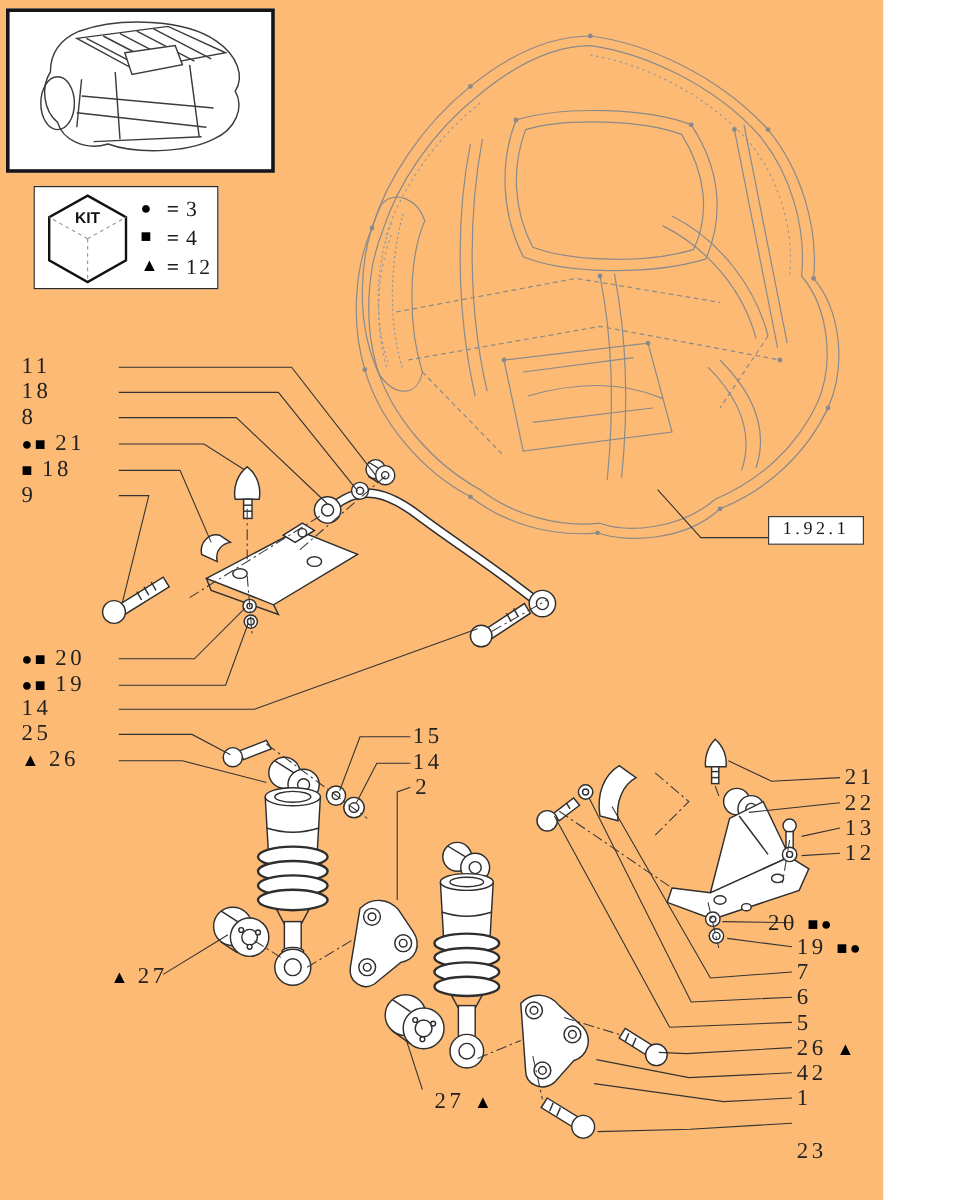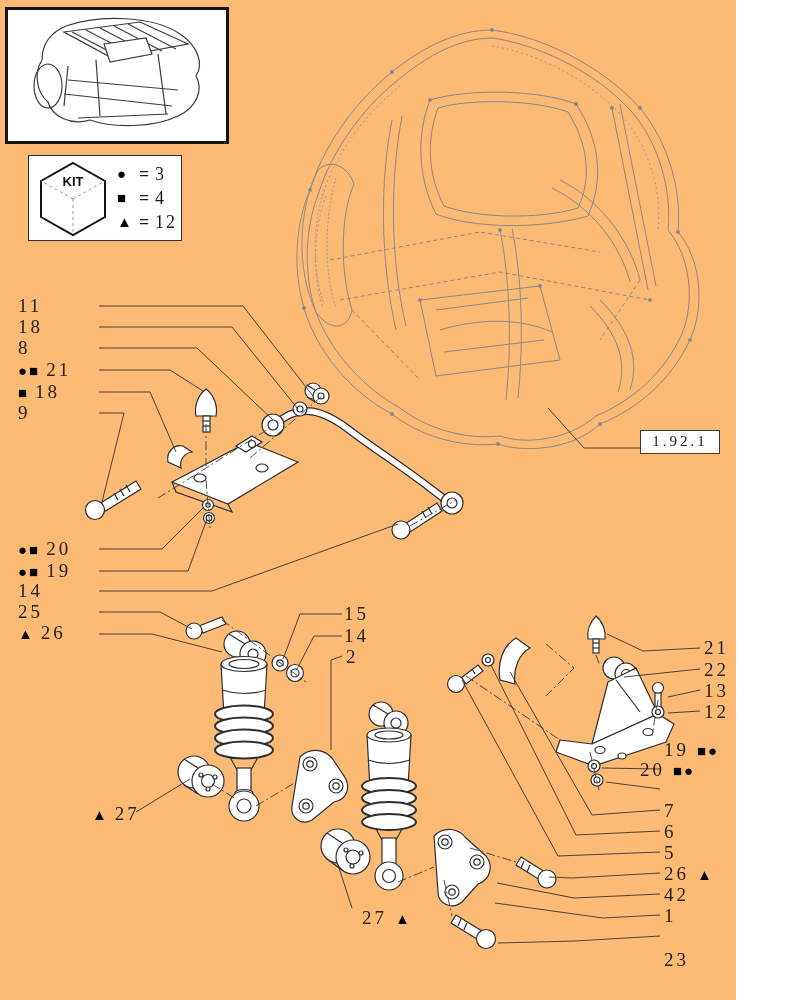--- a/index.html
+++ b/index.html
@@ -409,21 +409,21 @@
 
   <div class="co" style="left:92px;top:804px"><span class="sym pre">▲</span><span class="num">27</span></div>
   <div class="co" style="left:362px;top:908px"><span class="num">27</span><span class="sym post">▲</span></div>
 
   <div class="co" style="left:704px;top:638px"><span class="num">21</span><span class="sym post">■●</span></div>
   <div class="co" style="left:704px;top:660px"><span class="num">22</span><span class="sym post">●</span></div>
   <div class="co" style="left:704px;top:681px"><span class="num">13</span></div>
   <div class="co" style="left:704px;top:702px"><span class="num">12</span></div>
 
   <div class="co" style="left:640px;top:760px"><span class="num">20</span><span class="sym post">■●</span></div>
-  <div class="co" style="left:664px;top:740px"><span class="num">19</span><span class="sym post">■●</span></div>
+  <div class="co" style="left:664px;top:780px"><span class="num">19</span><span class="sym post">■●</span></div>
   <div class="co" style="left:664px;top:801px"><span class="num">7</span></div>
   <div class="co" style="left:664px;top:822px"><span class="num">6</span></div>
   <div class="co" style="left:664px;top:843px"><span class="num">5</span></div>
   <div class="co" style="left:664px;top:864px"><span class="num">26</span><span class="sym post">▲</span></div>
   <div class="co" style="left:664px;top:885px"><span class="num">42</span></div>
   <div class="co" style="left:664px;top:906px"><span class="num">1</span></div>
   <div class="co" style="left:664px;top:950px"><span class="num">23</span></div>
 
   <div class="box arrowbox">
     <svg width="58" height="63" viewBox="0 0 58 63">

